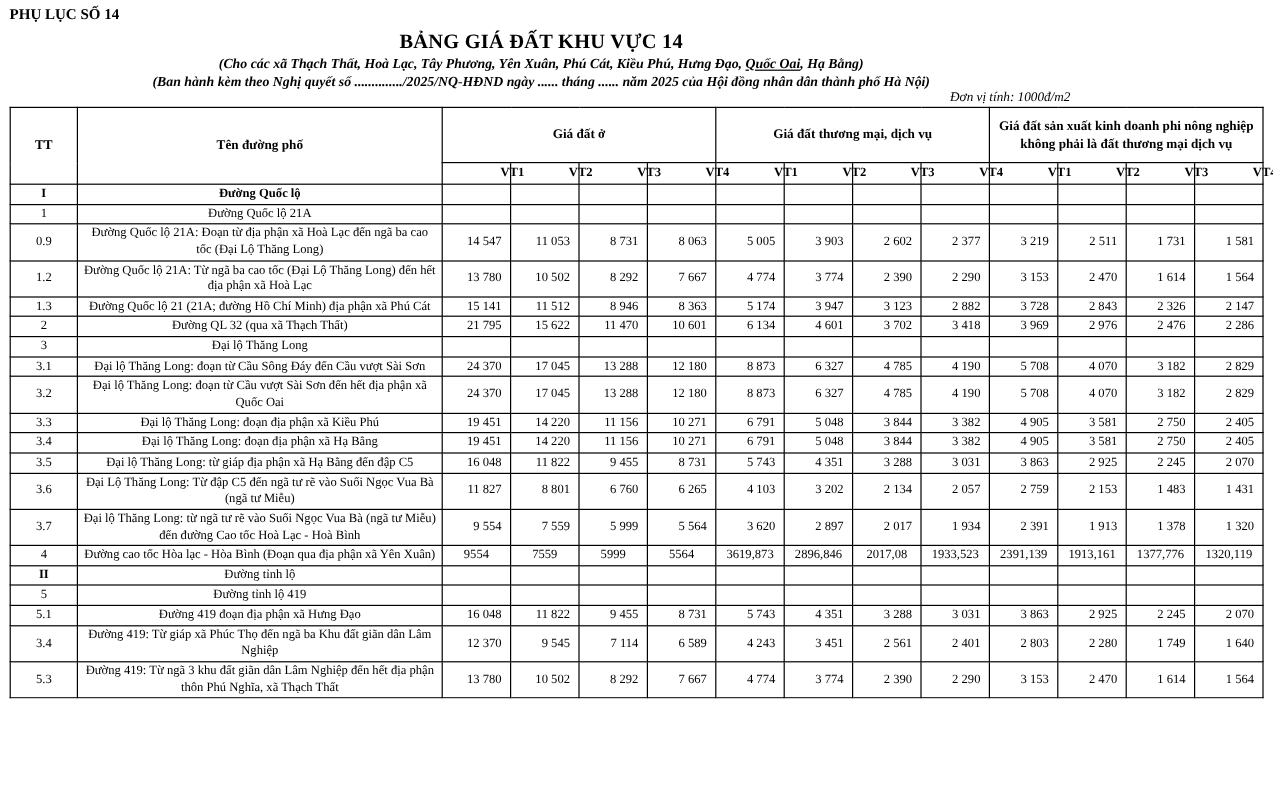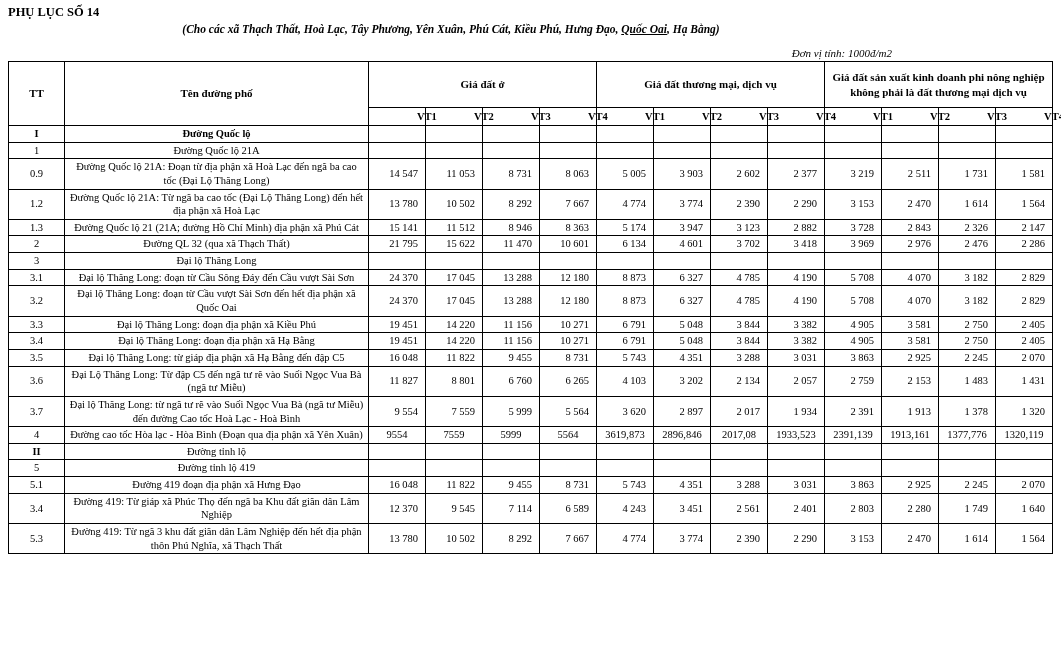--- a/index.html
+++ b/index.html
@@ -2,39 +2,41 @@
 <html><head>
 <meta charset="utf-8">
 <style>
   html,body{margin:0;padding:0;background:#fff;color:#000;}
   body{width:1061px;font-family:"Liberation Serif", serif;}
   .page{box-sizing:border-box;width:902px;padding:5px 8px 0 8px;}
   .appendix{font-weight:bold;font-size:12.5px;}
   .title{text-align:center;font-weight:bold;font-size:17px;margin-top:5px;letter-spacing:.2px;}
   .sub{text-align:center;font-weight:bold;font-style:italic;font-size:11.5px;margin-top:3px;}
   .sub .ul{text-decoration:underline;}
-  .unit{text-align:right;font-style:italic;font-size:11px;margin:12px 2px 2px 0;}
+  .unit{text-align:right;font-style:italic;font-size:11px;margin:0 2px 2px 0;}
   table{border-collapse:collapse;width:100%;table-layout:fixed;}
   th,td{border:1px solid #000;font-size:10.5px;line-height:1.3;padding:1px 3px;vertical-align:middle;box-sizing:border-box;}
   thead th{font-weight:bold;text-align:center;}
   thead tr.grp th{height:46px;font-size:11px;}
   thead tr.vt th{height:18px;padding-left:48px;}
   tbody td{height:13px;}
   td.tt{text-align:center;}
   td.name{text-align:center;padding-left:4px;padding-right:4px;}
   td.num{text-align:right;padding-right:7px;}
   td.num.ctr{text-align:center;padding-right:3px;}
   .b{font-weight:bold;}
 </style>
 </head>
 <body>
 
 <div class="page">
   <div class="appendix">PHỤ LỤC SỐ 14</div>
+  <div class="title">BẢNG GIÁ ĐẤT KHU VỰC 14</div>
   <div class="sub"><span>(Cho các xã Thạch Thất, Hoà Lạc, Tây Phương, Yên Xuân, Phú Cát, Kiều Phú, Hưng Đạo, </span><span class="ul">Quốc Oai</span><span>, Hạ Bằng)</span></div>
+  <div class="sub">(Ban hành kèm theo Nghị quyết số ............../2025/NQ-HĐND ngày ...... tháng ...... năm 2025 của Hội đồng nhân dân thành phố Hà Nội)</div>
   <div class="unit">Đơn vị tính: 1000đ/m2</div>
 
   <table>
     <colgroup>
       <col style="width:56px">
       <col style="width:304px">
       <col span="12" style="width:57px">
     </colgroup>
     <thead>
       <tr class="grp">

